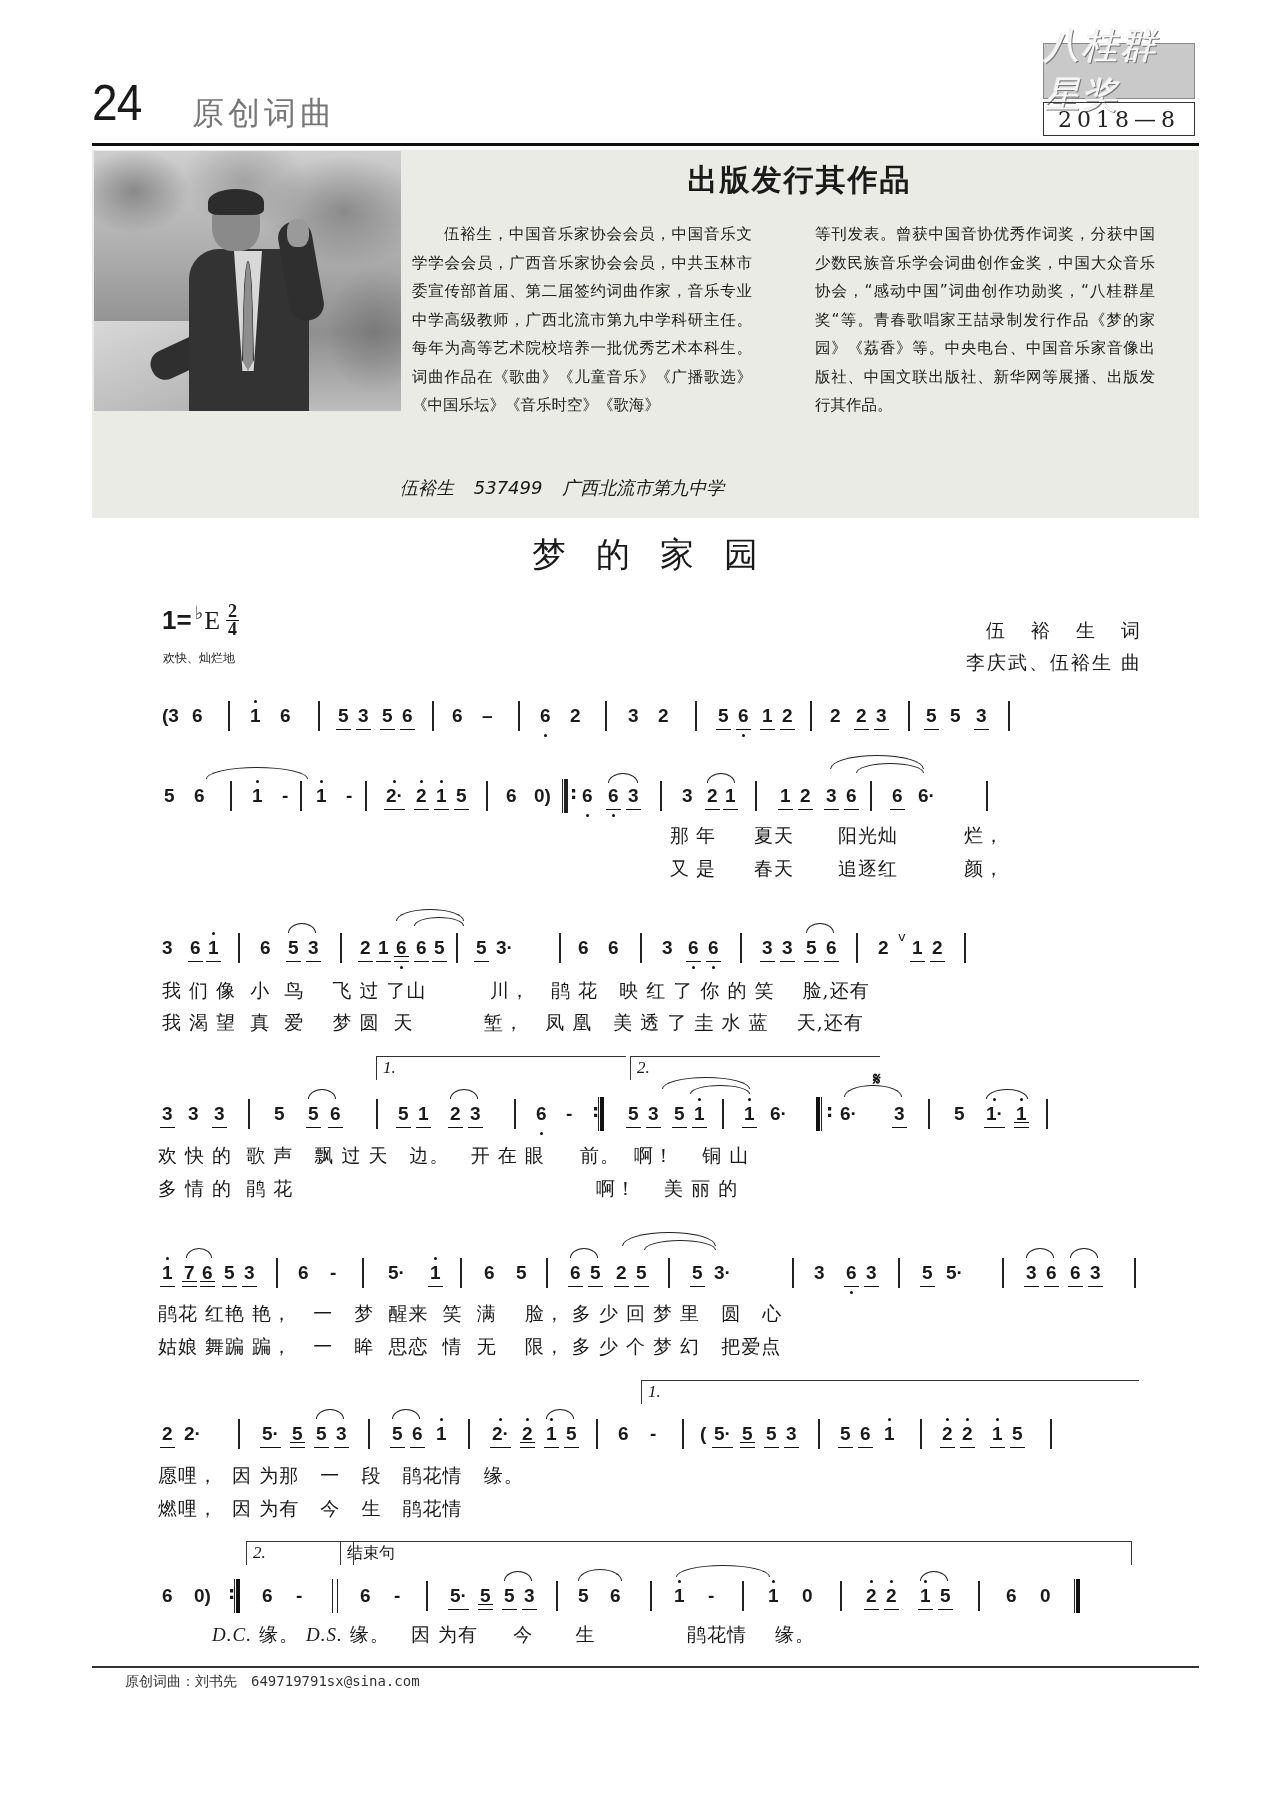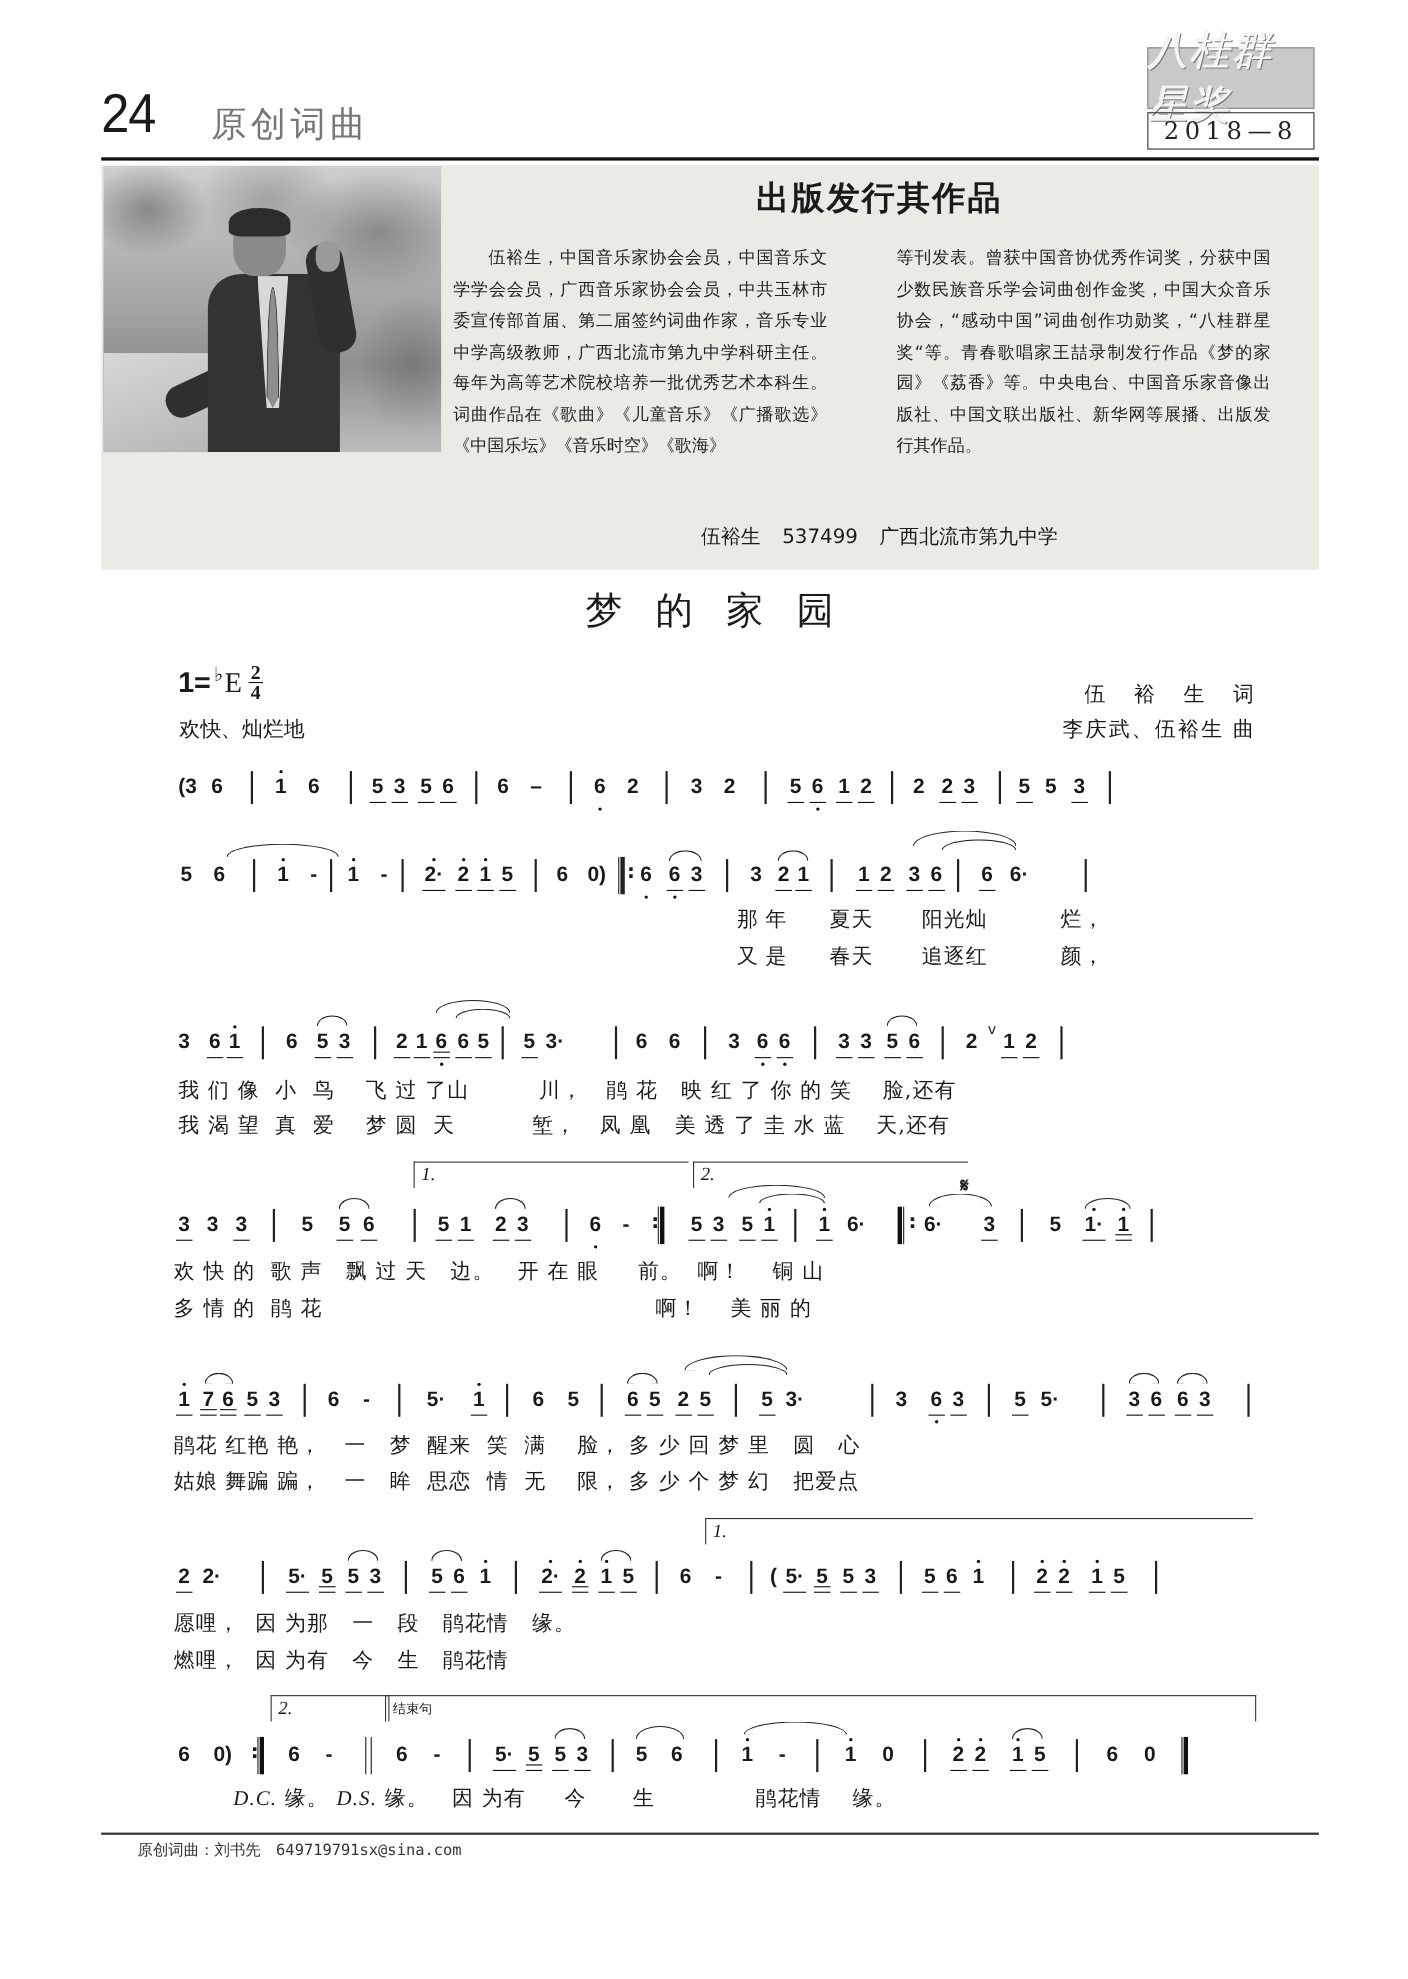--- a/index.html
+++ b/index.html
@@ -28,29 +28,29 @@
   .photo .shirt { position: absolute; left: 140px; top: 100px; width: 28px; height: 120px; background: #d8d8d8; clip-path: polygon(0 0, 100% 0, 70% 100%, 30% 100%); }
   .photo .tie { position: absolute; left: 148px; top: 110px; width: 12px; height: 110px; background: #8e8e8e; clip-path: polygon(20% 0, 80% 0, 100% 90%, 50% 100%, 0 90%); }
   .photo .arm-r { position: absolute; left: 190px; top: 70px; width: 34px; height: 100px; background: #2f2f2f; border-radius: 16px; transform: rotate(-10deg); }
   .photo .hand-r { position: absolute; left: 193px; top: 68px; width: 22px; height: 28px; background: #9a9a9a; border-radius: 40%; }
   .photo .arm-l { position: absolute; left: 55px; top: 190px; width: 70px; height: 30px; background: #2f2f2f; border-radius: 14px; transform: rotate(-25deg); }
 
   .feature-title { position: absolute; left: 400px; top: 160px; width: 799px; text-align: center; font-family: "DejaVu Serif", serif; font-weight: 700; font-size: 30px; letter-spacing: 2px; }
   .bio { position: absolute; top: 220px; width: 340px; font-family: "DejaVu Sans", sans-serif; font-size: 15.5px; line-height: 28.5px; color: #222; text-align: justify; }
   .bio-left { left: 412px; text-indent: 32px; }
   .bio-right { left: 815px; }
-  .contact { position: absolute; left: 400px; top: 476px; width: 799px; text-align: center; font-family: "DejaVu Sans", sans-serif; font-size: 18px; word-spacing: 14px; }
+  .contact { position: absolute; left: 400px; top: 476px; width: 799px; font-family: "DejaVu Sans", sans-serif; font-size: 18px; word-spacing: 14px; font-style: italic; }
 
   
   .song-title { position: absolute; left: 0; top: 532px; width: 1280px; text-align: center; font-family: "DejaVu Serif", serif; font-size: 34px; letter-spacing: 30px; padding-left: 40px; }
   .key { position: absolute; left: 162px; top: 603px; font-family: "Liberation Serif", serif; font-size: 26px; display: flex; align-items: center; }
   .key .flat { font-size: 18px; vertical-align: super; margin: 0 1px 0 3px; position: relative; top: -8px; }
   .key .frac { display: inline-flex; flex-direction: column; align-items: center; font-weight: 700; font-size: 18px; line-height: 17px; margin-left: 6px; }
   .key .frac span:first-child { border-bottom: 1.5px solid #111; padding: 0 2px; }
-  .tempo { position: absolute; left: 163px; top: 650px; font-family: "DejaVu Sans", sans-serif; font-size: 19px; }
+  .tempo { position: absolute; left: 163px; top: 650px; font-family: "DejaVu Sans", sans-serif; font-size: 12px; }
   .lyricist { position: absolute; right: 138px; top: 618px; font-family: "DejaVu Serif", serif; font-size: 19px; letter-spacing: 2px; }
   .lyricist .sp { letter-spacing: 26px; }
   .composer { position: absolute; right: 138px; top: 650px; font-family: "DejaVu Serif", serif; font-size: 19px; letter-spacing: 2px; }
 
   .score-row { position: absolute; left: 150px; width: 1000px; height: 40px; }
   .tok { position: absolute; font-family: "Liberation Sans", sans-serif; font-weight: 700; font-size: 19px; line-height: 22px; }
   .tok.u::after { content: ""; position: absolute; left: -2px; right: -2px; bottom: -3px; border-bottom: 1.5px solid #111; }
   .tok.uu::after { content: ""; position: absolute; left: -2px; right: -2px; bottom: -3px; height: 4px; border-top: 1.5px solid #111; border-bottom: 1.5px solid #111; }
   .tok.hi::before { content: ""; position: absolute; left: 50%; top: -5px; width: 3px; height: 3px; margin-left: -1.5px; border-radius: 50%; background: #111; }
   .tok.lo .dotb { position: absolute; left: 50%; bottom: -10px; width: 3px; height: 3px; margin-left: -1.5px; border-radius: 50%; background: #111; }
@@ -372,21 +372,21 @@
   <span class="tok u hi" style="left:792px">2</span>
     <span class="tok u hi" style="left:812px">2</span>
     <span class="tok u hi" style="left:842px">1</span>
     <span class="tok u" style="left:862px">5</span>
   <span class="bar" style="left:900px"></span>
 </div>
 <div class="lyric" style="left:158px;top:1463px"><span>愿哩，</span>  <span>因</span> <span>为那</span>   <span>一</span>   <span>段</span>   <span>鹃花情</span>   <span>缘。</span></div>
 <div class="lyric" style="left:158px;top:1496px"><span>燃哩，</span>  <span>因</span> <span>为有</span>   <span>今</span>   <span>生</span>   <span>鹃花情</span></div>
 
 <div class="volta" style="left:246px;top:1541px;width:108px;border-right:1.5px solid #333">2.</div>
-<div class="volta" style="left:350px;top:1541px;width:792px;border-right:1.5px solid #333;font-style:normal;font-family:'DejaVu Sans',sans-serif;font-size:12px">结束句</div>
+<div class="volta" style="left:340px;top:1541px;width:792px;border-right:1.5px solid #333;font-style:normal;font-family:'DejaVu Sans',sans-serif;font-size:16px">结束句</div>
 <div class="score-row" style="top:1585px">
   <span class="tok" style="left:12px">6</span>
     <span class="tok" style="left:44px">0)</span>
   <span class="rep" style="left:78px">:</span>
     <span class="dbar" style="left:84px"></span>
   <span class="tok" style="left:112px">6</span>
     <span class="tok" style="left:146px">-</span>
   <span class="thin2" style="left:182px"></span>
   <span class="tok" style="left:210px">6</span>
     <span class="tok" style="left:244px">-</span>

